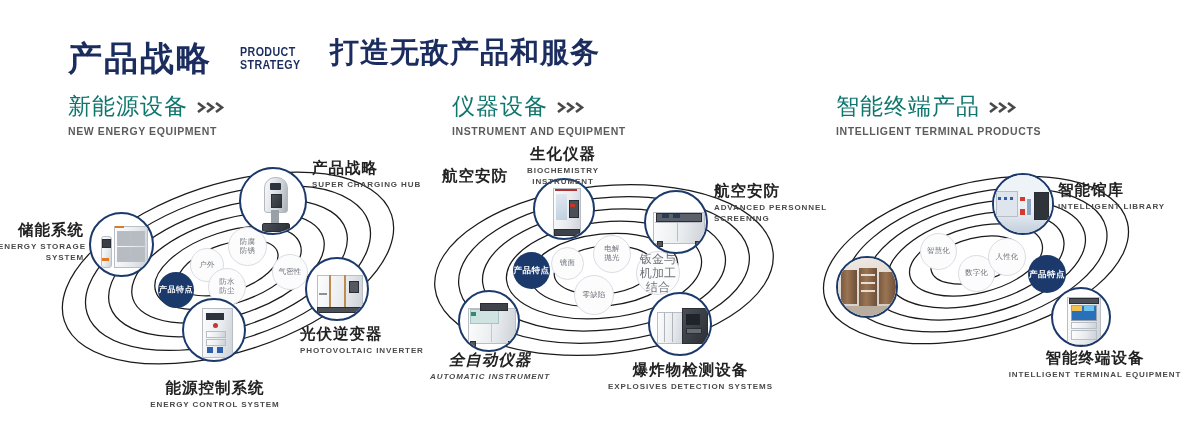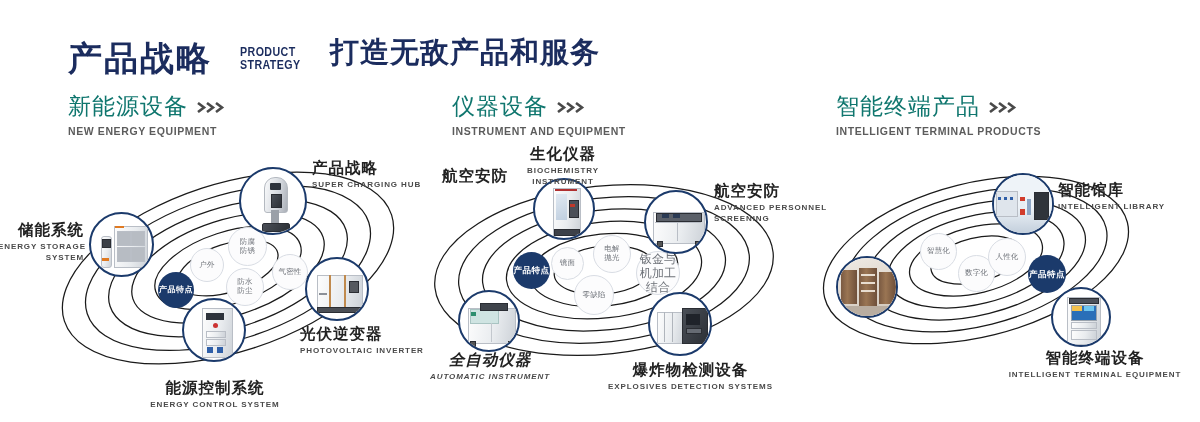--- a/index.html
+++ b/index.html
@@ -163,21 +163,21 @@
     </div>
     <div class="bub" style="left:198px;top:77px;width:39px;height:39px;">
       <span>
         <span>防腐</span><br>
         <span>防锈</span>
       </span>
     </div>
     <div class="bub" style="left:242px;top:104px;width:36px;height:36px;">
       <span>气密性</span>
     </div>
-    <div class="bub" style="left:196px;top:118px;width:38px;height:38px;">
+    <div class="bub" style="left:178px;top:118px;width:38px;height:38px;">
       <span>
         <span>防水</span><br>
         <span>防尘</span>
       </span>
     </div>
 
     <div class="bub core" style="left:128px;top:122px;width:36px;height:36px;font-size:8px;">
       <span>
         <span>产品特点</span>
       </span>

